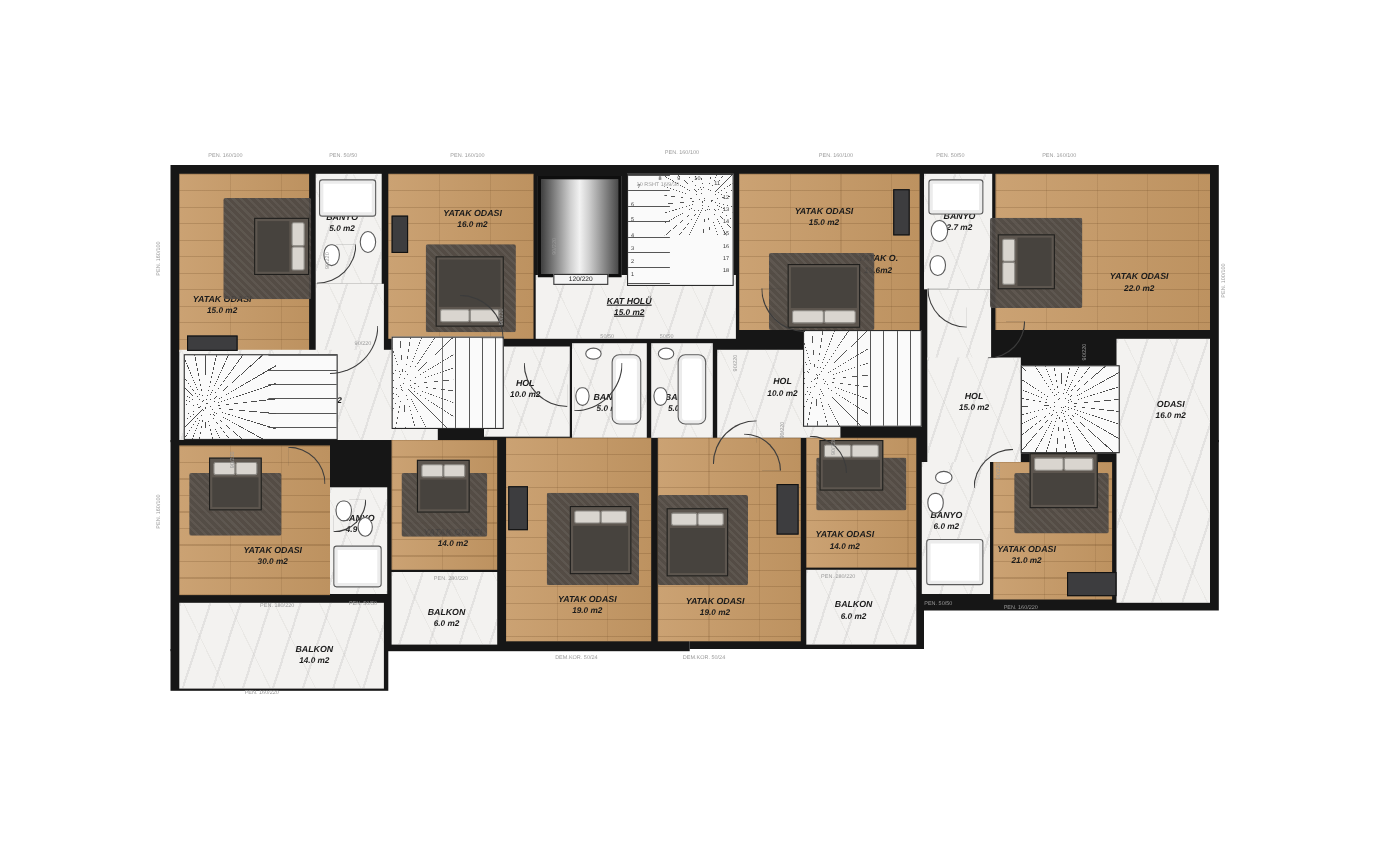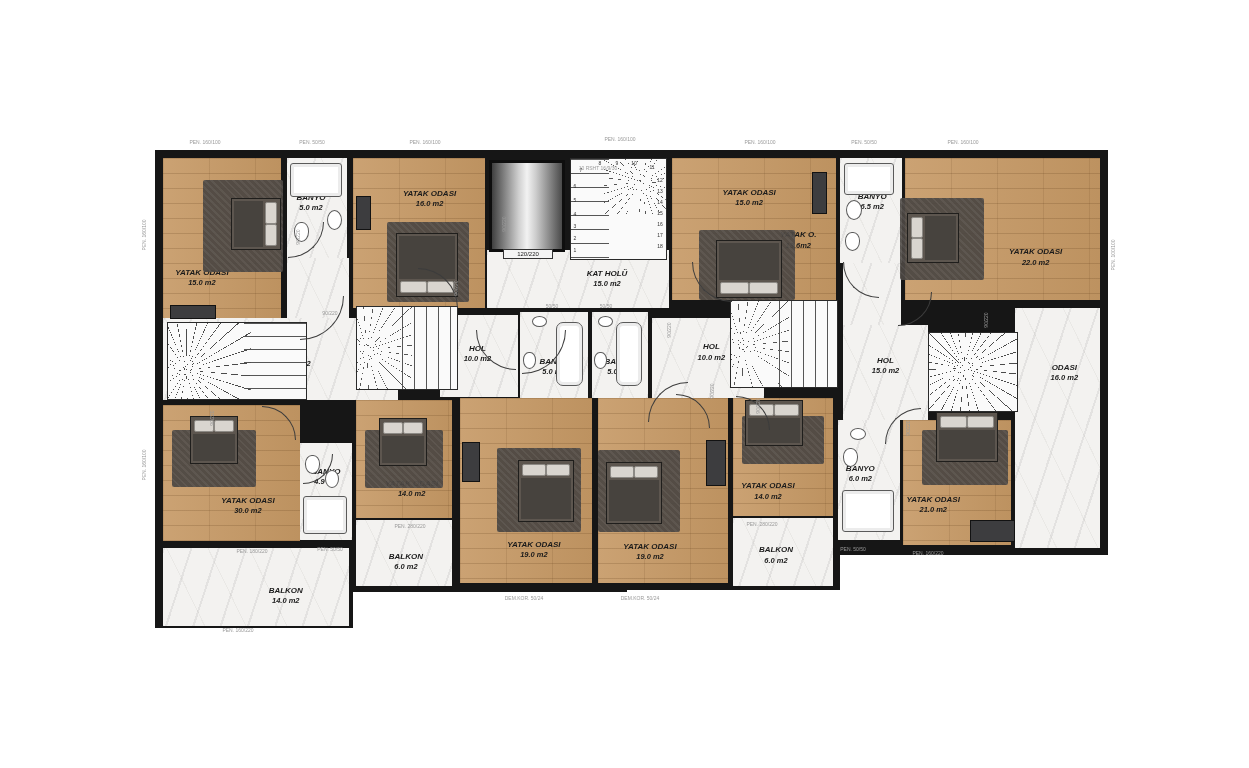--- a/index.html
+++ b/index.html
@@ -81,37 +81,37 @@
         <div>BANYO</div>
         <div class="area">5.0 m2</div>
       </div>
       <div class="room wood" style="left: 353px; top: 158px; width: 132px; height: 150px;"></div>
       <div class="room-label" style="left: 429.56px; top: 198.5px;">
         <div>YATAK ODASI</div>
         <div class="area">16.0 m2</div>
       </div>
       <div class="room marble" style="left: 287px; top: 258px; width: 62px; height: 62px;"></div>
       <div class="room marble" style="left: 487px; top: 250px; width: 182px; height: 58px;"></div>
-      <div class="room-label" style="left: 607px; top: 279px;">
+      <div class="room-label" style="left: 572px; top: 279px; text-decoration: underline;">
         <div>KAT HOLÜ</div>
         <div class="area">15.0 m2</div>
       </div>
       <div class="room wood" style="left: 672px; top: 158px; width: 164px; height: 142px;"></div>
       <div class="room-label" style="left: 749.08px; top: 197.76px;">
         <div>YATAK ODASI</div>
         <div class="area">15.0 m2</div>
       </div>
       <div class="room-label" style="left: 798.28px; top: 240.36px;">
         <div>YATAK O.</div>
         <div class="area">13.6m2</div>
       </div>
       <div class="room marble" style="left: 840px; top: 158px; width: 62px; height: 105px;"></div>
       <div class="room-label" style="left: 872.24px; top: 202.1px;">
         <div>BANYO</div>
-        <div class="area">6.5 m2</div>
+        <div class="area">2.7 m2</div>
       </div>
       <div class="room marble" style="left: 843px; top: 263px; width: 58px; height: 64px;"></div>
       <div class="room wood" style="left: 905px; top: 158px; width: 195px; height: 142px;"></div>
       <div class="room-label" style="left: 1035.65px; top: 257.4px;">
         <div>YATAK ODASI</div>
         <div class="area">22.0 m2</div>
       </div>
       <div class="room marble" style="left: 163px; top: 318px; width: 235px; height: 82px;"></div>
       <div class="room-label" style="left: 296.95px; top: 359px;">
         <div>HOL</div>

